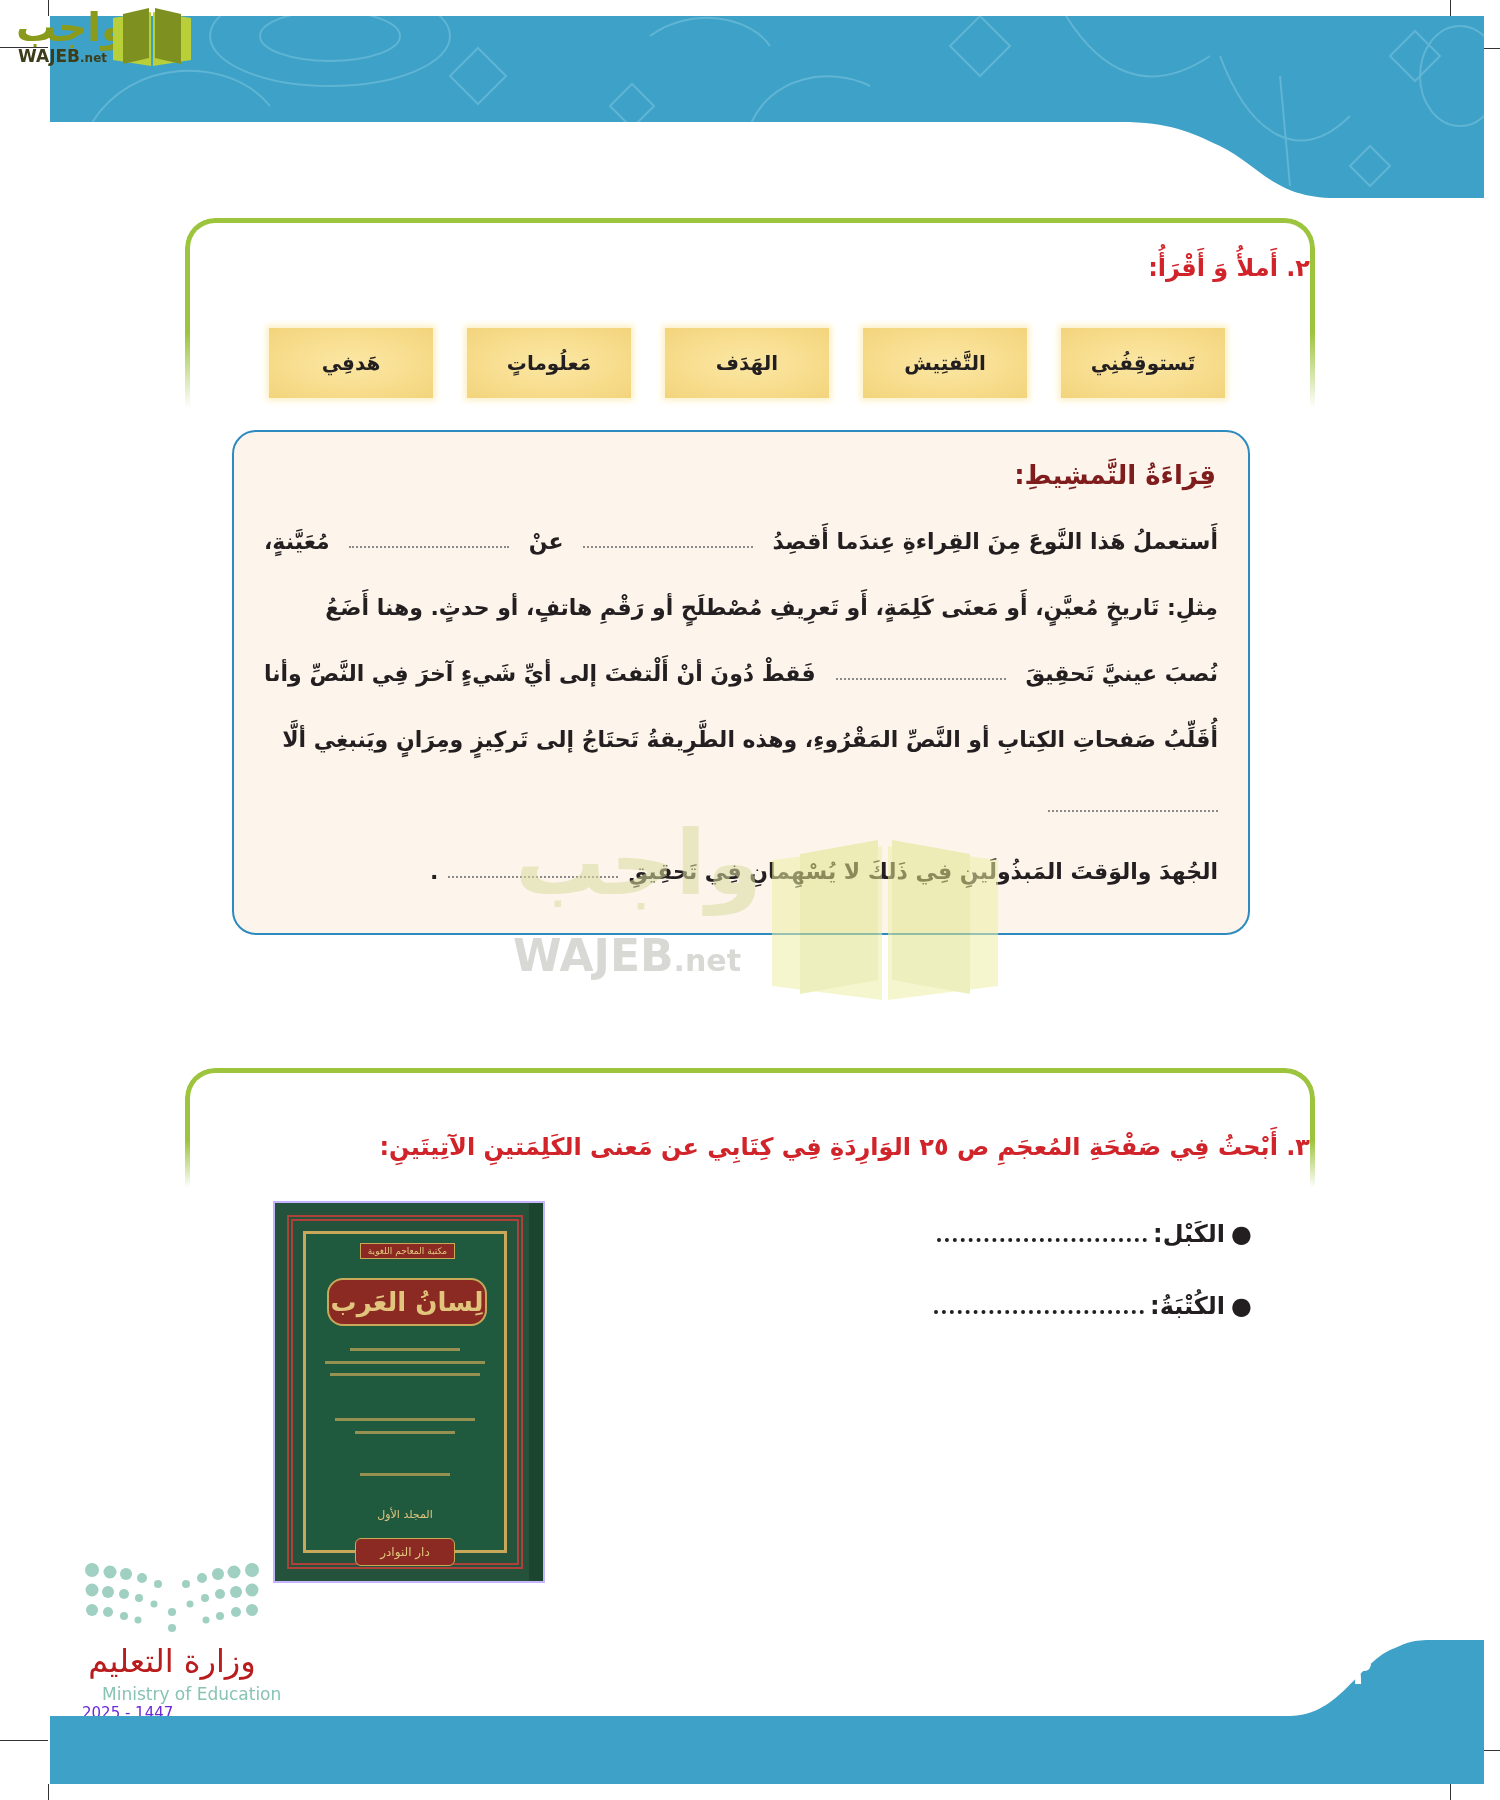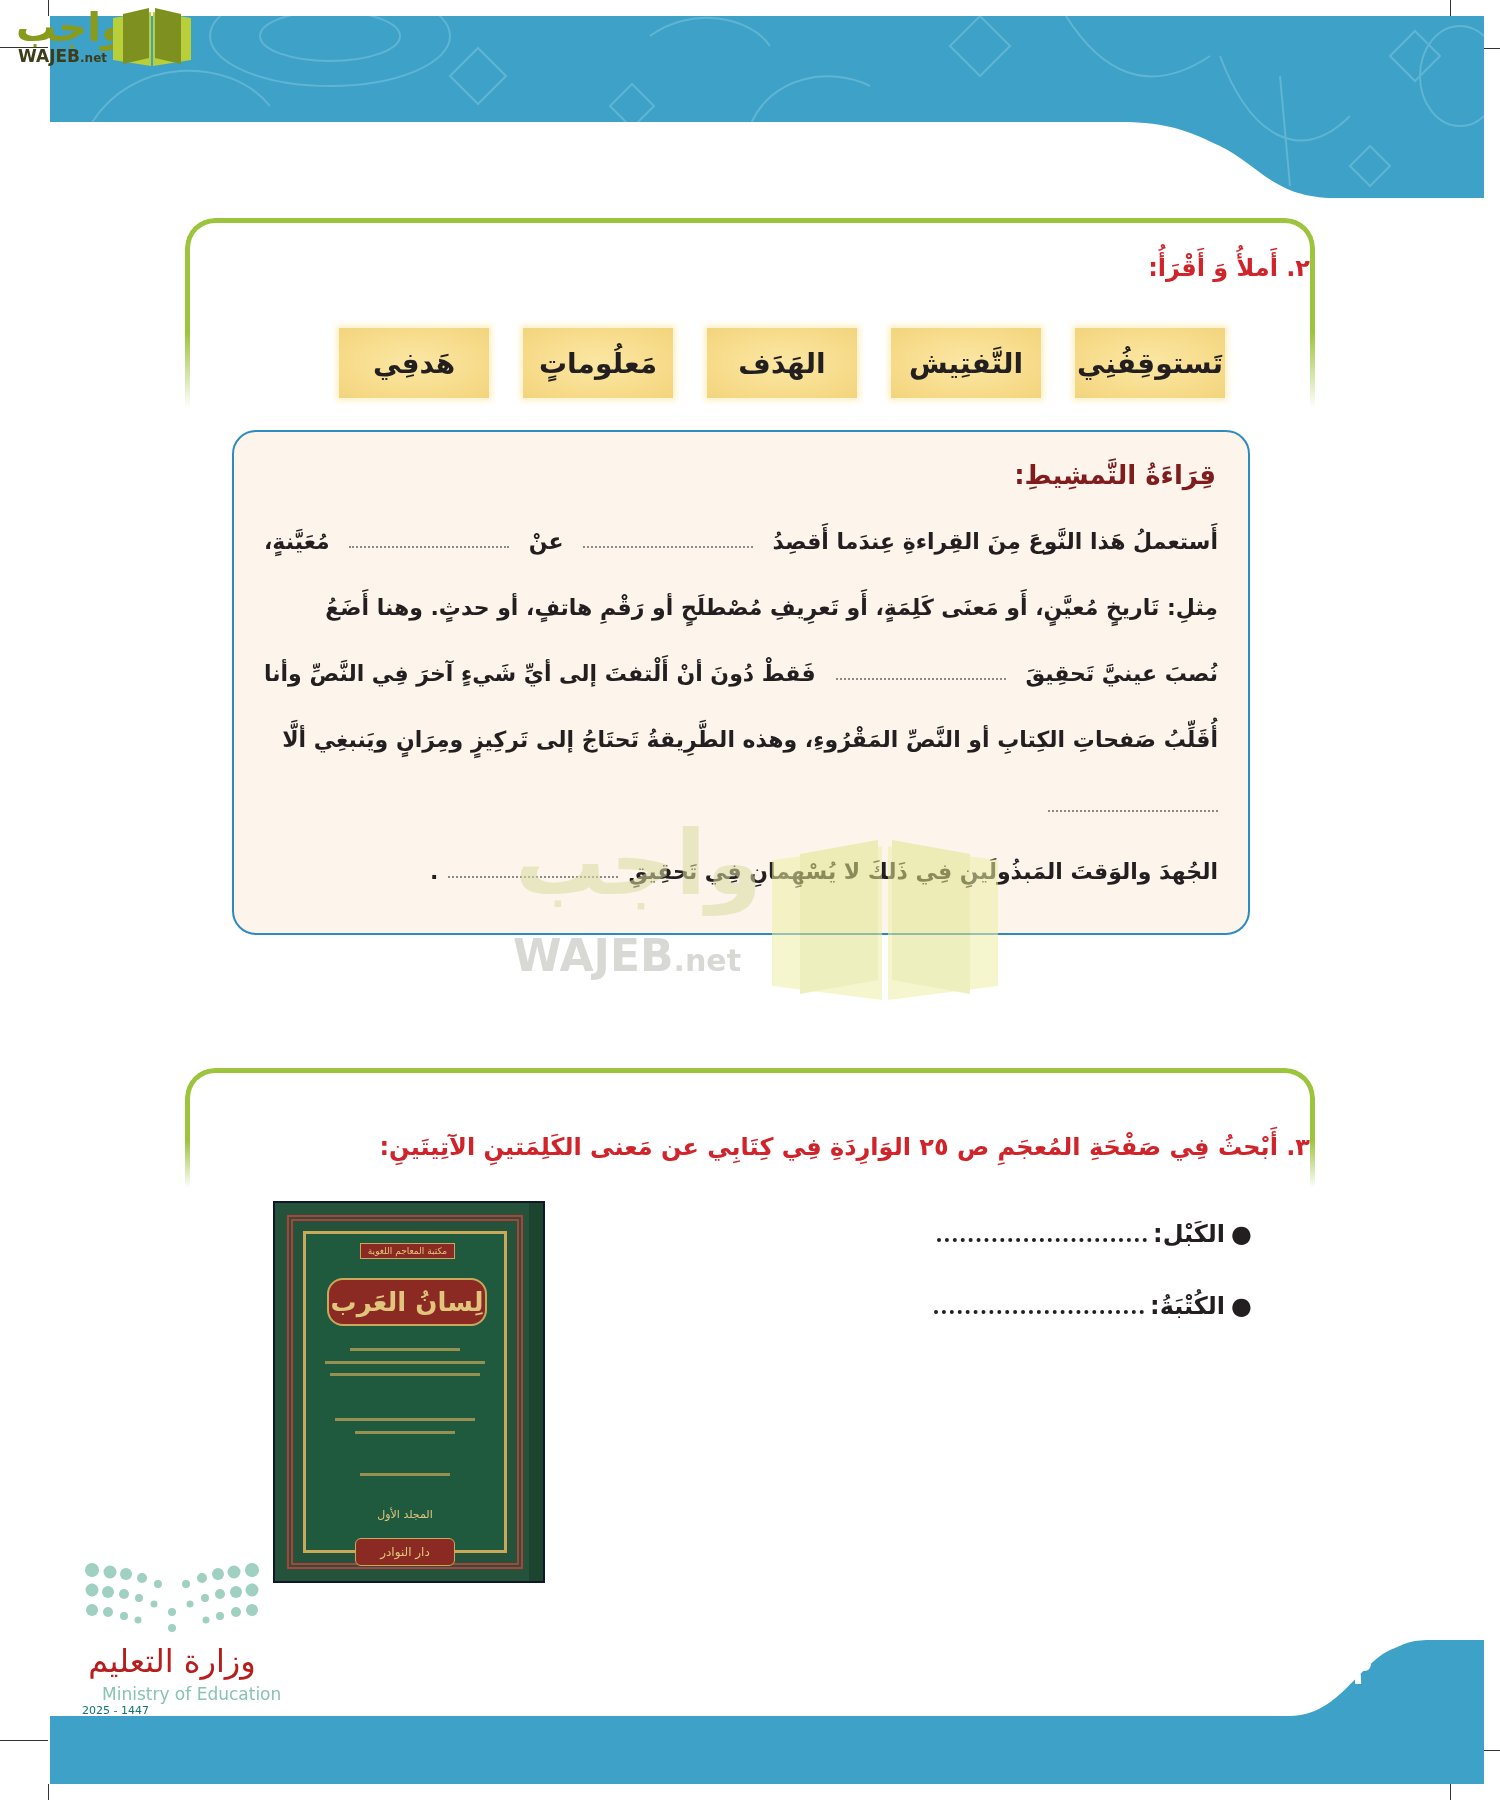--- a/index.html
+++ b/index.html
@@ -38,24 +38,24 @@
     .q-title {
       position: absolute; direction: rtl; text-align: right; color: #d1232a;
       font-family: "DejaVu Sans", sans-serif; font-weight: bold; white-space: nowrap;
     }
     .q2-title { right: 190px; top: 254px; font-size: 24px; }
     .q3-title { right: 190px; top: 1133px; font-size: 24px; }
 
     
     .chips { position: absolute; top: 328px; right: 275px; display: flex; flex-direction: row-reverse; gap: 34px; }
     .chip {
-      width: 150px; height: 70px; display: flex; align-items: center; justify-content: center;
+      width: 164px; height: 70px; display: flex; align-items: center; justify-content: center;
       background: radial-gradient(ellipse at center, #fbe7a4 0%, #f7dc8c 60%, #f3d47c 100%);
       box-shadow: 0 0 6px 3px #fdf1c9;
-      font-size: 28px; font-weight: bold; color: #231f20; direction: rtl; cursor: pointer;
+      font-size: 20px; font-weight: bold; color: #231f20; direction: rtl; cursor: pointer;
     }
 
     
     .reading-box {
       position: absolute; left: 232px; top: 430px; width: 1018px; height: 505px;
       background: #fdf4ec; border: 2px solid #2e8bc0; border-radius: 24px;
     }
     .reading-title {
       position: absolute; right: 32px; top: 28px; font-size: 26px; font-weight: bold;
       color: #7f1d1d; direction: rtl;
@@ -80,21 +80,21 @@
     .wm-book { position: absolute; left: 265px; top: 10px; }
 
     
     .defs { position: absolute; right: 248px; top: 1198px; direction: rtl; }
     .def-item { height: 72px; font-size: 24px; font-weight: bold; display: flex; align-items: center; gap: 6px; }
     .def-dots { display: inline-block; width: 210px; border-bottom: 4px dotted #231f20; height: 16px; cursor: text; }
 
     
     .book {
       position: absolute; left: 273px; top: 1201px; width: 272px; height: 382px;
-      background: #24523b; border: 2px solid #0f172a; overflow: hidden;
+      background: #24523b; border: 2px solid #c4b5fd; overflow: hidden;
     }
     .book .b1 { position: absolute; left: 12px; top: 12px; right: 20px; bottom: 12px; border: 6px double #b0413a; }
     .book .b2 { position: absolute; left: 28px; top: 28px; right: 36px; bottom: 28px; border: 3px solid #c9a85a; background: #1f5a3e; }
     .book .title-plate {
       position: absolute; left: 52px; top: 75px; width: 160px; height: 48px; background: #8a2a23;
       border: 2px solid #c9a85a; border-radius: 16px; color: #e2c57c; font-size: 26px; font-weight: bold;
       display: flex; align-items: center; justify-content: center; direction: rtl;
     }
     .book .top-plate {
       position: absolute; left: 85px; top: 40px; width: 95px; height: 16px; background: #8a2a23; border: 1px solid #c9a85a;
@@ -105,21 +105,21 @@
       border-radius: 6px; color: #e2c57c; font-size: 12px; display: flex; align-items: center; justify-content: center; direction: rtl;
     }
     .book .line { position: absolute; height: 3px; background: #c9a85a; opacity: 0.7; }
     .book .vol { position: absolute; left: 100px; top: 305px; width: 60px; color: #e2c57c; font-size: 11px; text-align: center; direction: rtl; }
     .book .spine { position: absolute; right: 0; top: 0; width: 14px; height: 100%; background: #1c4530; }
 
     
     .ministry { position: absolute; left: 82px; top: 1560px; width: 200px; }
     .min-ar { position: absolute; left: 0; top: 82px; font-size: 32px; color: #b91c1c; direction: rtl; width: 180px; text-align: center; }
     .min-en { position: absolute; left: 0; top: 124px; font-size: 17px; color: #88c3b3; white-space: nowrap; margin-left: 20px; }
-    .min-year { position: absolute; left: 0; top: 144px; font-size: 11px; color: #0f766e; white-space: nowrap; }
+    .min-year { position: absolute; left: 0; top: 144px; font-size: 15px; color: #6d28d9; white-space: nowrap; }
 
     
     .bottom-banner {
       position: absolute; left: 50px; top: 1640px; width: 1434px; height: 144px; background: #3ea2c8;
       clip-path: path("M0 76 H1240 C1290 76 1310 20 1345 8 C1355 4 1360 0 1380 0 H1434 V144 H0 Z");
     }
     .page-number { position: absolute; left: 1330px; top: 1652px; font-size: 34px; color: #ffffff; font-weight: bold; }
   </style>
 </head>
 <body>

